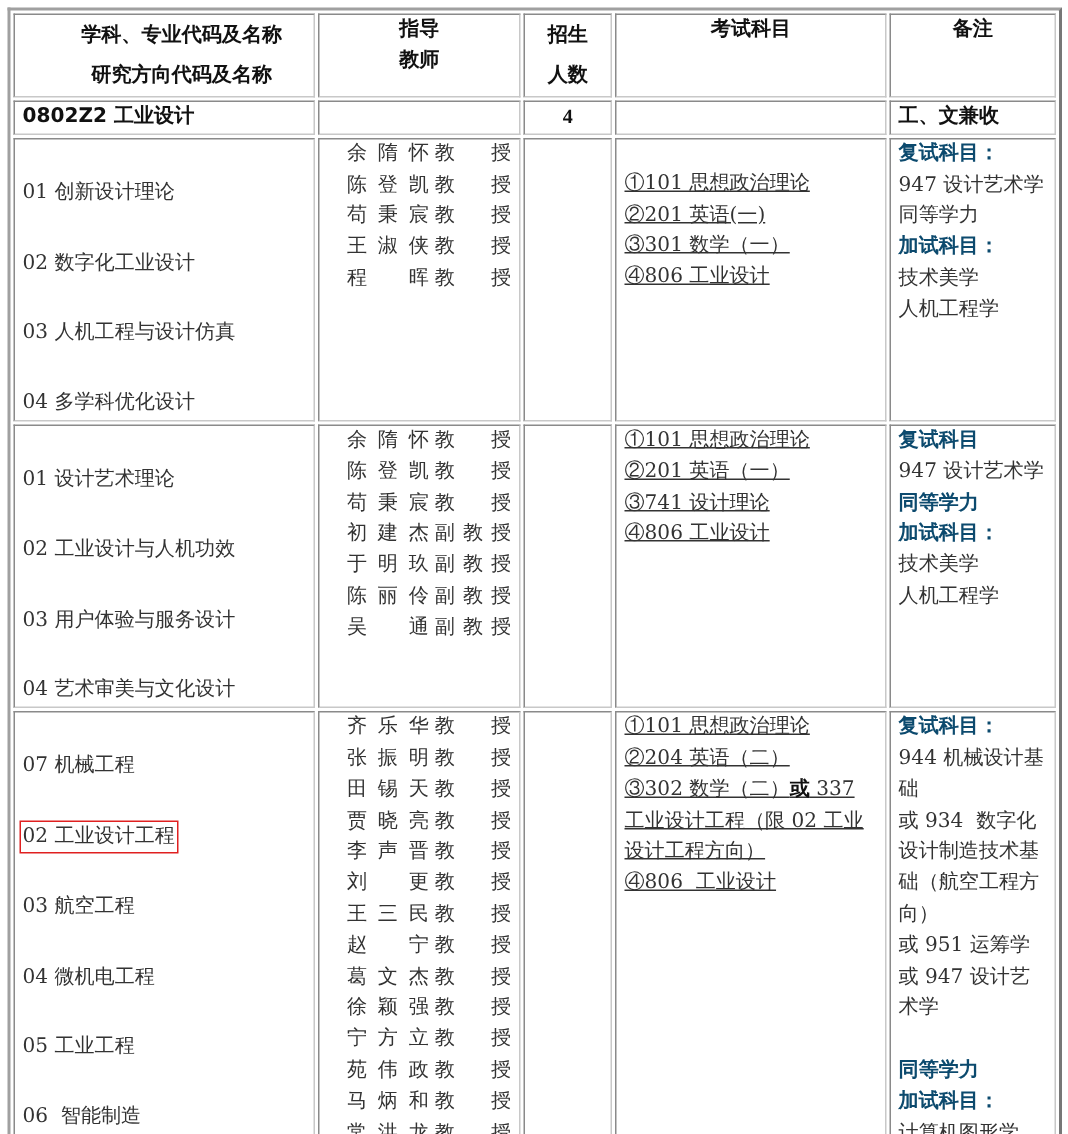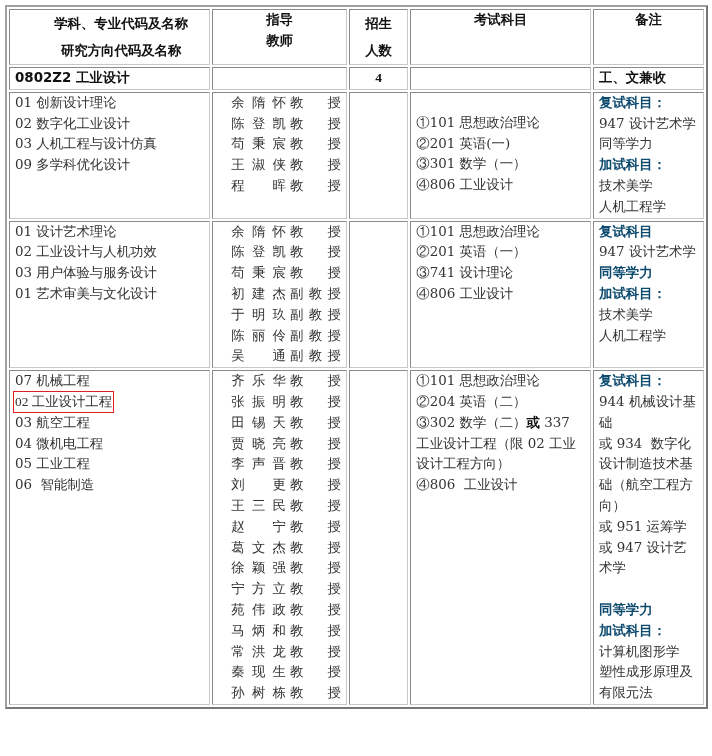--- a/index.html
+++ b/index.html
@@ -12,30 +12,30 @@
                   border-top-color:#8a8a8a; border-left-color:#8a8a8a;
                   vertical-align:top; padding:0 5px; font-size:13.4px; line-height:20.8px; }
   .hdr td { font-family:"DejaVu Sans","Liberation Sans",sans-serif; font-weight:bold; color:#111;
             text-align:center; vertical-align:middle; font-size:13px; }
   .hdr td.first { line-height:27px;padding-left:28px; }
   .hdr { height:56px; }
   .sec td { font-family:"DejaVu Sans","Liberation Sans",sans-serif; font-weight:bold; color:#111;
             vertical-align:middle; height:19px; font-size:13px; }
   .sec td.center { text-align:center; font-family:"Liberation Serif",serif; }
   .line { display:block; white-space:nowrap; }
-  .dirs .line { white-space:nowrap; }
+  .dirs .line { white-space:nowrap;margin-top:26px; }
   .tutors { padding-left:18px !important; }
   .tutor { display:flex; white-space:nowrap; }
   .tutor .nm { display:inline-block; width:58px; text-align-last:justify; text-align:justify; }
   .tutor .tt { display:inline-block; width:54px; margin-left:4px; text-align-last:justify; text-align:justify; }
-  .exam { padding-top:0; }
+  .exam { padding-top:0;text-decoration:underline; }
   .exam .line { white-space:normal; }
   .note .b { font-family:"DejaVu Sans","Liberation Sans",sans-serif; font-weight:bold; color:#0c4a6e; }
   .note .line { white-space:normal; word-break:break-all; }
-  .hl { outline:1px solid #e02020; outline-offset:1px; display:inline-block; line-height:18px;font-family:Liberation Serif, serif; }
+  .hl { outline:1px solid #e02020; outline-offset:1px; display:inline-block; line-height:18px; }
   .strong { font-family:"DejaVu Sans","Liberation Sans",sans-serif; font-weight:bold; color:#111; }
   .gap { display:block; height:20.8px; }
 </style>
 </head>
 <body>
 
 <table class="grid">
   <colgroup>
     <col style="width:196px">
       <col style="width:131px">
@@ -67,21 +67,21 @@
     <td></td>
     <td class="center">4</td>
     <td></td>
     <td>工、文兼收</td>
   </tr>
   <tr style="height:126px">
     <td class="dirs">
       <span class="line">01 创新设计理论</span>
       <span class="line">02 数字化工业设计</span>
       <span class="line">03 人机工程与设计仿真</span>
-      <span class="line">09 多学科优化设计</span>
+      <span class="line">04 多学科优化设计</span>
     </td>
     <td class="tutors">
       <div class="tutor">
             <span class="nm">余隋怀</span>
             <span class="tt">教 授</span>
           </div>
       <div class="tutor">
             <span class="nm">陈登凯</span>
             <span class="tt">教 授</span>
           </div>
@@ -113,21 +113,21 @@
       <span class="line">技术美学</span>
       <span class="line">人机工程学</span>
     </td>
   </tr>
 
   <tr style="height:104px">
     <td class="dirs">
       <span class="line">01 设计艺术理论</span>
       <span class="line">02 工业设计与人机功效</span>
       <span class="line">03 用户体验与服务设计</span>
-      <span class="line">01 艺术审美与文化设计</span>
+      <span class="line">04 艺术审美与文化设计</span>
     </td>
     <td class="tutors">
       <div class="tutor">
             <span class="nm">余隋怀</span>
             <span class="tt">教 授</span>
           </div>
       <div class="tutor">
             <span class="nm">陈登凯</span>
             <span class="tt">教 授</span>
           </div>

